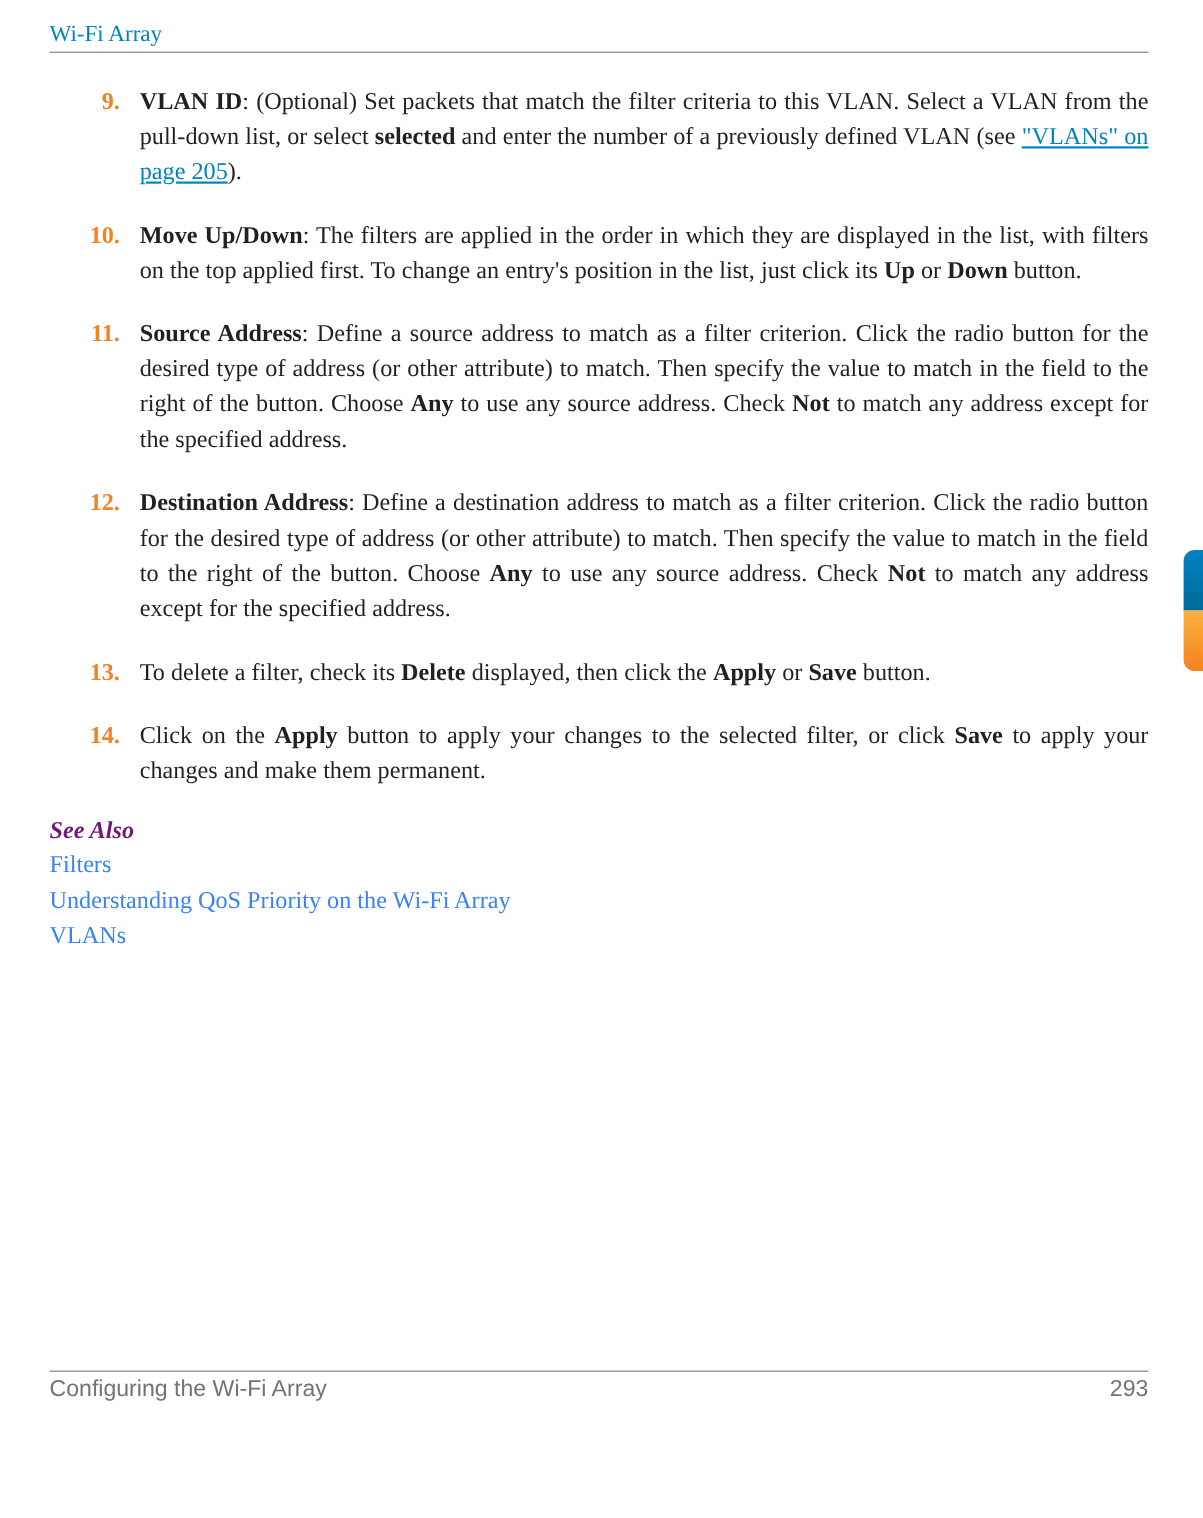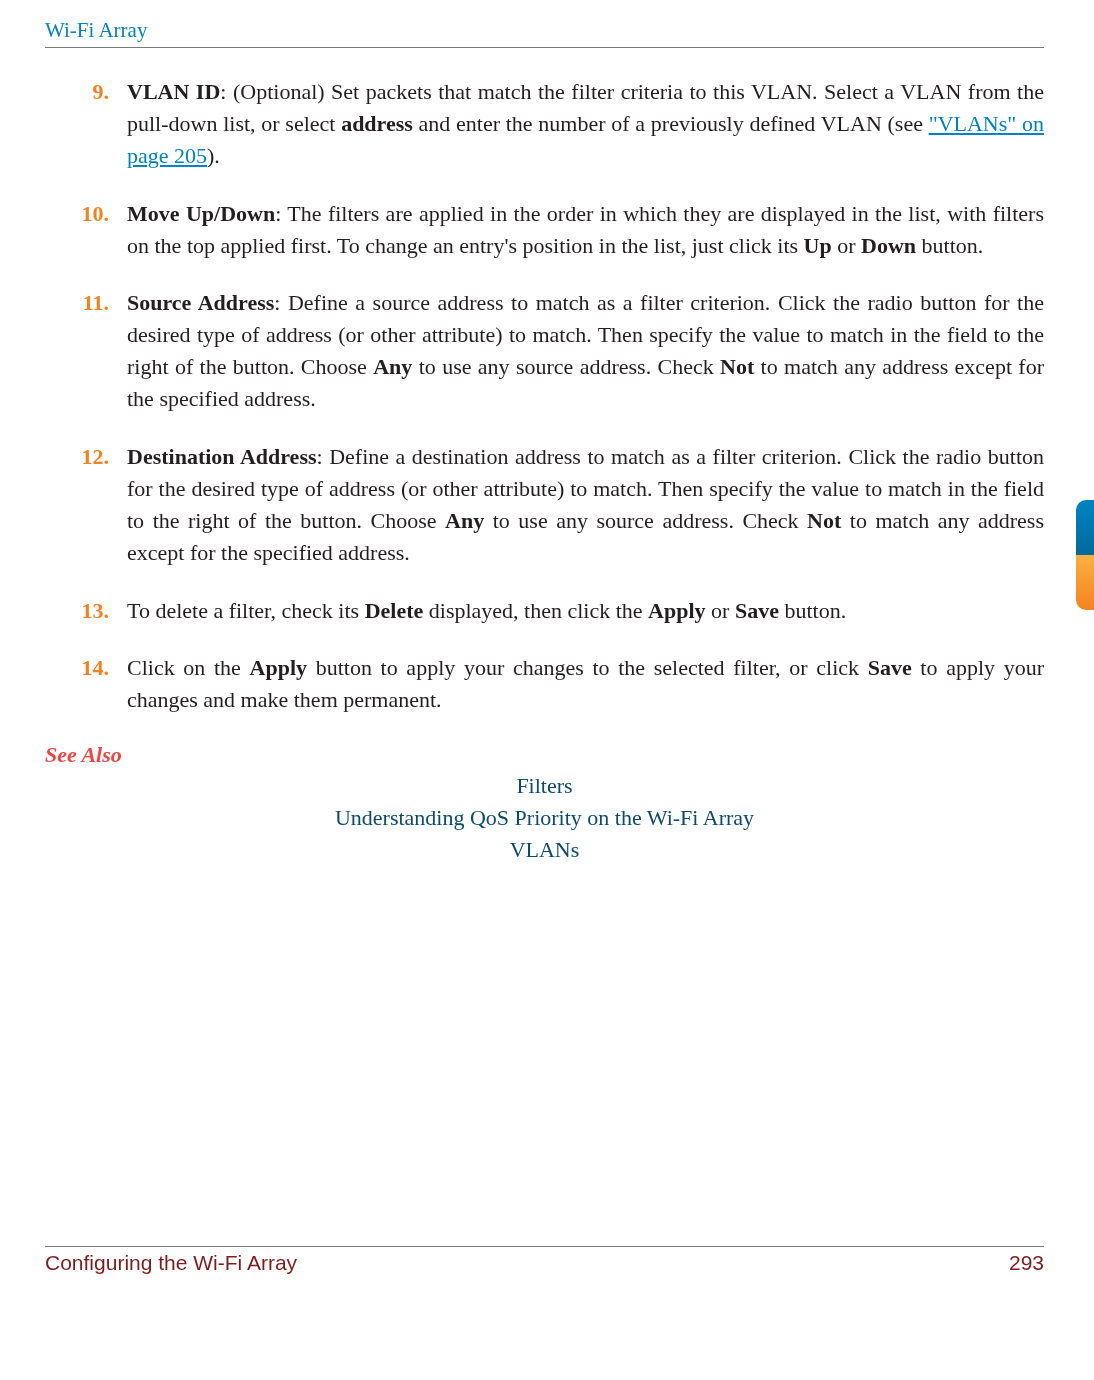--- a/index.html
+++ b/index.html
@@ -37,21 +37,21 @@
   }
   .footer-rule {
     border: none;
     border-top: 1px solid #7a7a7a;
     margin: 60px 0 4px 0;
   }
   .footer-row {
     display: flex;
     justify-content: space-between;
     align-items: baseline;
-    color: #7f1d1d;
+    color: #737373;
     font-family: Arial, Helvetica, sans-serif;
     font-size: 21px;
   }
   ol.main-list {
     list-style: none;
     margin: 0 0 0 30px;
     padding: 0;
     font-size: 22px;
     line-height: 1.45;
   }
@@ -66,33 +66,32 @@
     font-weight: 700;
     min-width: 34px;
     text-align: right;
     flex: 0 0 34px;
     font-family: "Palatino Linotype", Palatino, Georgia, serif;
   }
   ol.main-list > li .body {
     flex: 1;
   }
   .see-also-head {
-    color: #ef4444;
+    color: #701a75;
     font-style: italic;
     font-weight: 700;
     font-size: 22px;
     margin: 26px 0 2px 0;
   }
   .see-also-link {
     display: block;
-    color: #0c4a6e;
+    color: #3b82f6;
     font-size: 22px;
     line-height: 1.45;
     text-decoration: none;
-    text-align: center;
   }
   .link {
     color: #0083c1;
   }
   .side-tab {
     position: absolute;
     right: 0;
     top: 500px;
     width: 18px;
     height: 110px;
@@ -116,21 +115,21 @@
 <div class="page">
 
   <div class="header-row">
     <span class="wifi-array">Wi-Fi Array</span>
   </div>
   <hr class="header-rule">
 
   <ol class="main-list" id="main-list">
       <li>
         <span class="num">9.</span>
-        <span class="body"><strong>VLAN ID</strong><span>: (Optional) Set packets that match the filter criteria to this VLAN. Select a VLAN from the pull-down list, or select </span><strong>address</strong><span> and enter the number of a previously defined VLAN (see </span><a href="#" class="link">"VLANs" on page 205</a><span>).</span></span>
+        <span class="body"><strong>VLAN ID</strong><span>: (Optional) Set packets that match the filter criteria to this VLAN. Select a VLAN from the pull-down list, or select </span><strong>selected</strong><span> and enter the number of a previously defined VLAN (see </span><a href="#" class="link">"VLANs" on page 205</a><span>).</span></span>
       </li>
       <li>
         <span class="num">10.</span>
         <span class="body"><strong>Move Up/Down</strong><span>: The filters are applied in the order in which they are displayed in the list, with filters on the top applied first. To change an entry's position in the list, just click its </span><strong>Up</strong><span> or </span><strong>Down</strong><span> button.</span></span>
       </li>
       <li>
         <span class="num">11.</span>
         <span class="body"><strong>Source Address</strong><span>: Define a source address to match as a filter criterion. Click the radio button for the desired type of address (or other attribute) to match. Then specify the value to match in the field to the right of the button. Choose </span><strong>Any</strong><span> to use any source address. Check </span><strong>Not</strong><span> to match any address except for the specified address.</span></span>
       </li>
       <li>

